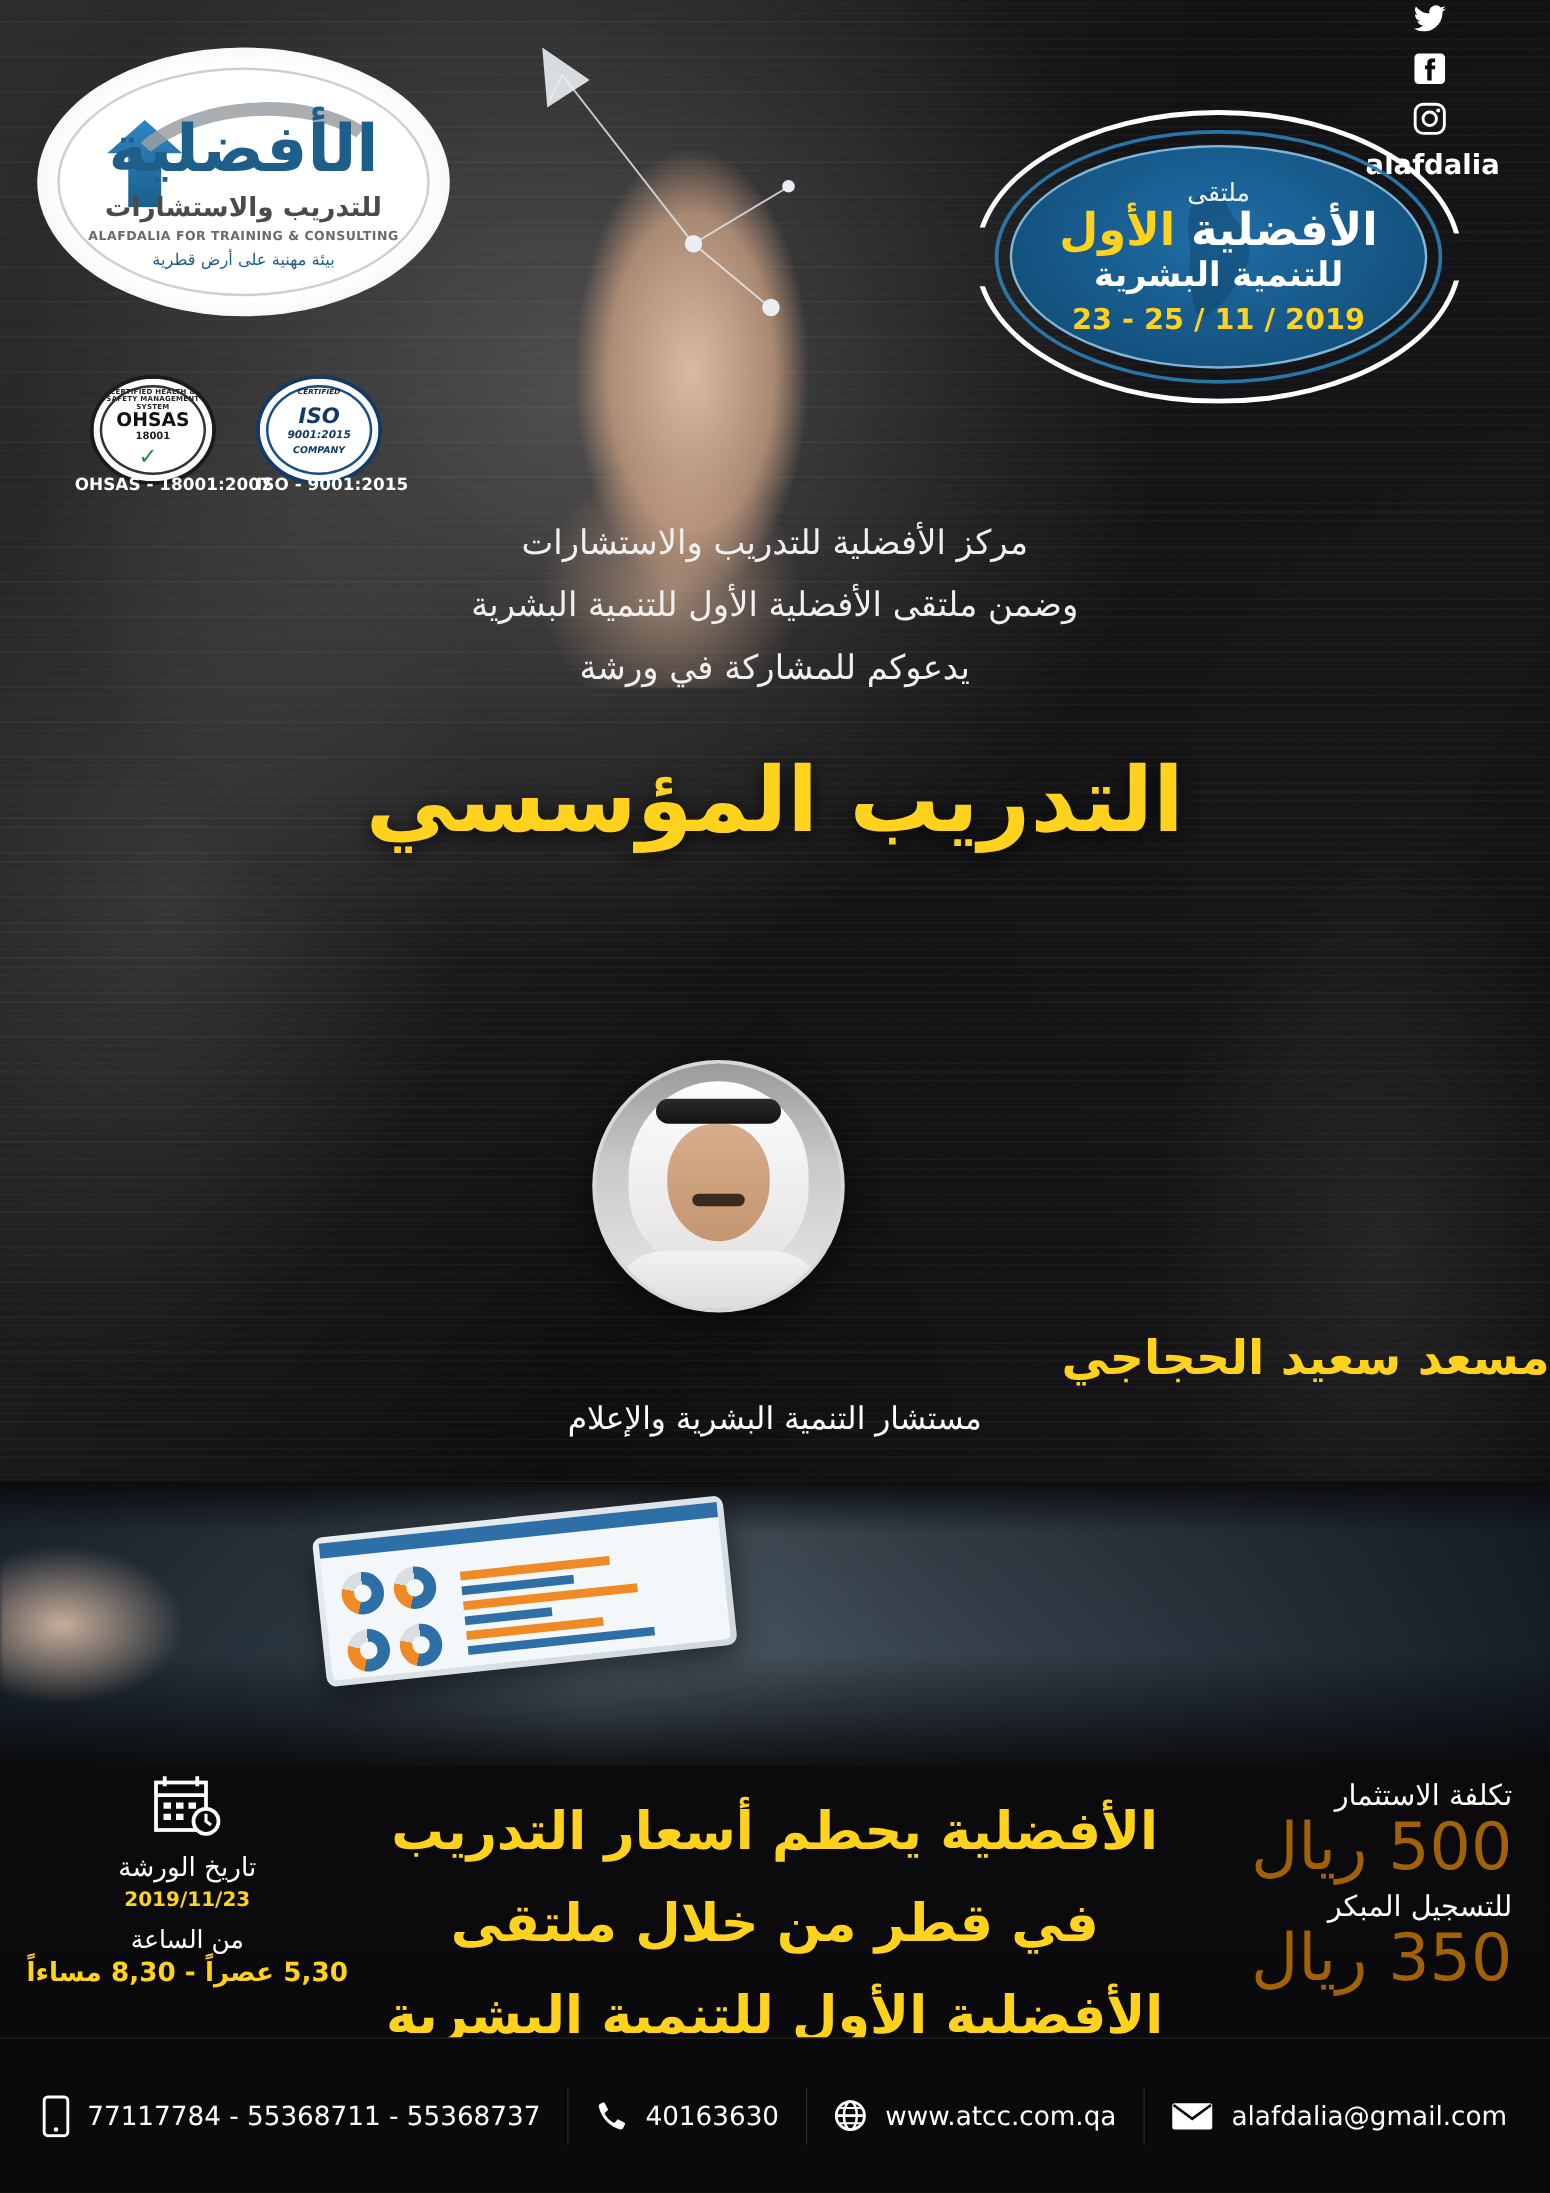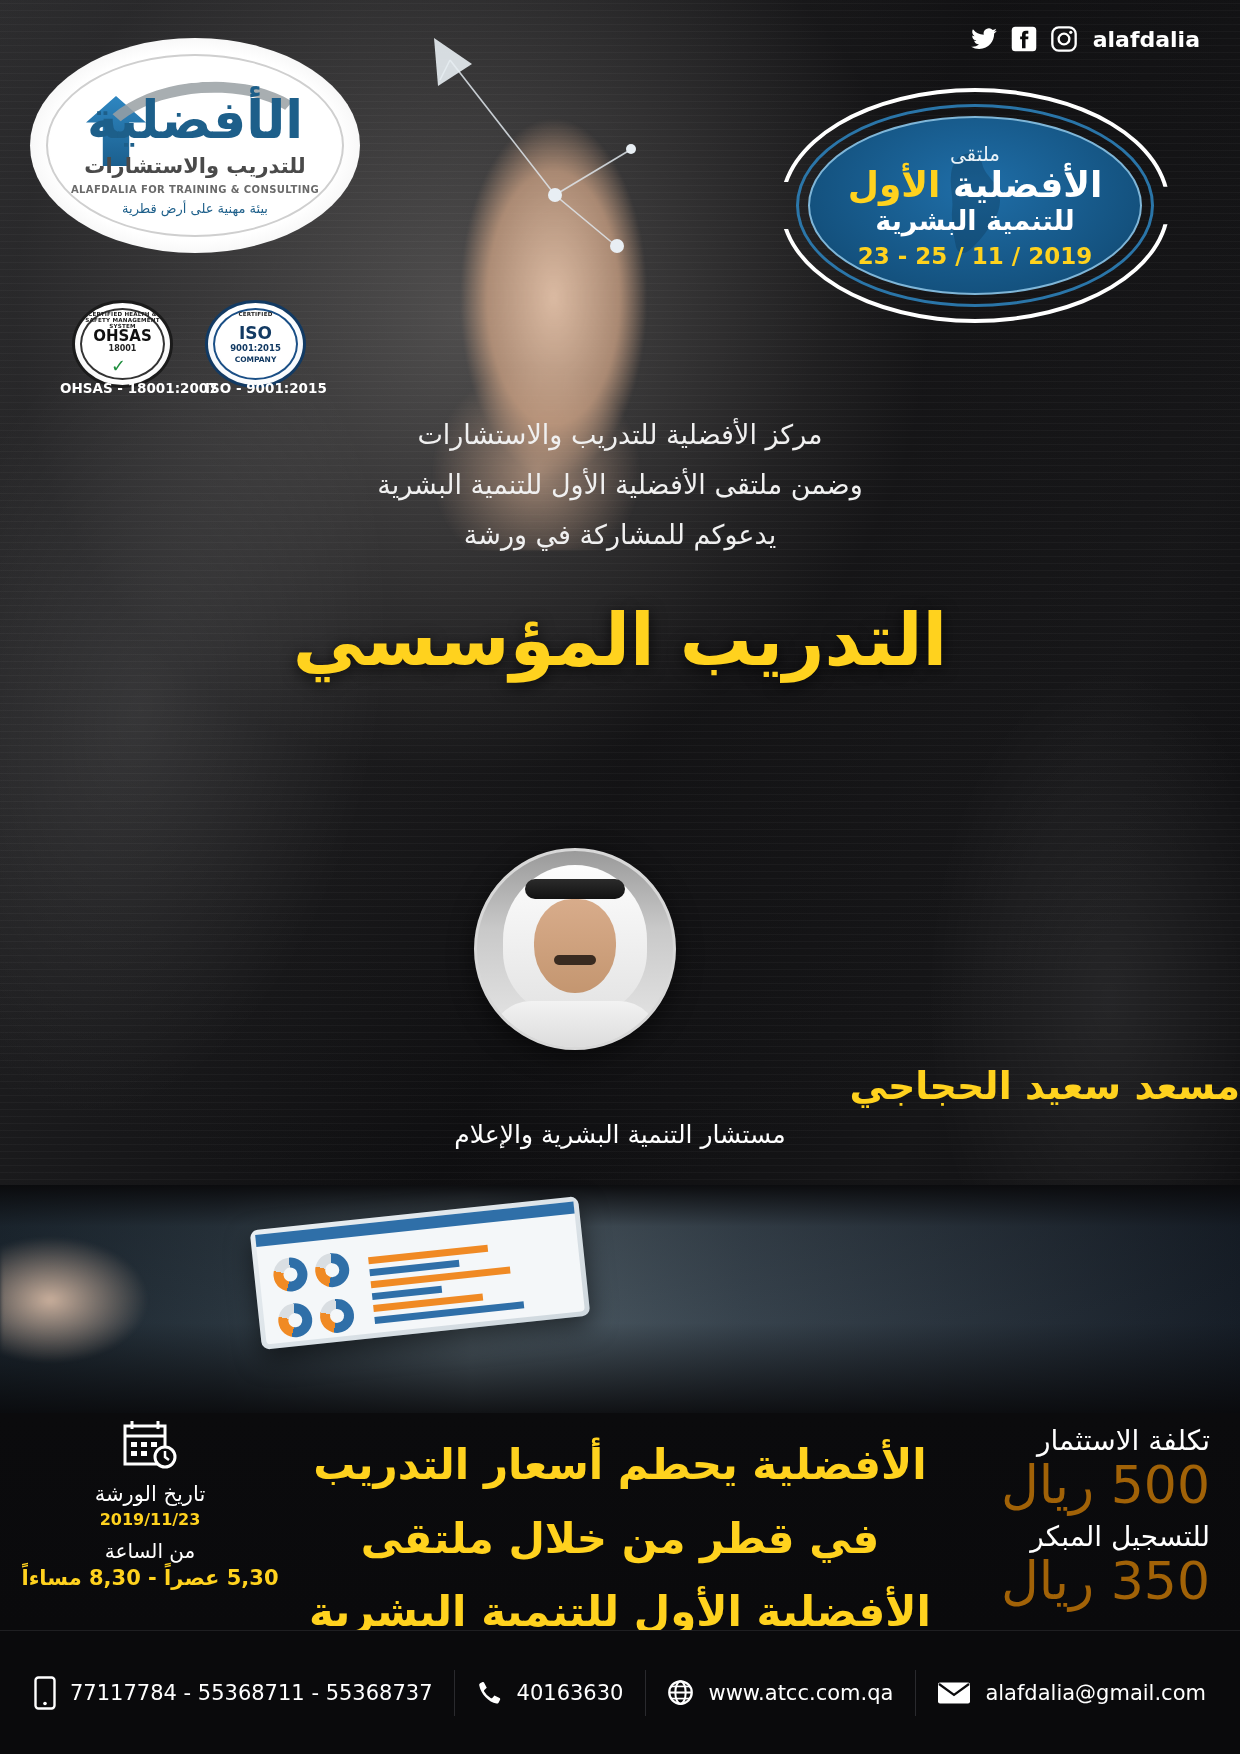--- a/index.html
+++ b/index.html
@@ -94,36 +94,36 @@
 
   
   .cert{position:absolute;top:300px;}
   .cert.ohsas{left:72px;}
   .cert.iso{left:205px;}
   .badge{
     width:95px;height:82px;border-radius:50%;
     background:radial-gradient(circle at 50% 45%, #ffffff 62%, #e4e4e4 100%);
     border:3px solid #1b1b1b;position:relative;overflow:hidden;
   }
-  .badge.blue{background:radial-gradient(circle at 50% 45%, #ffffff 58%, #dfe8f2 100%);border-color:#123a63;}
+  .badge.blue{background:radial-gradient(circle at 50% 45%, #ffffff 58%, #dfe8f2 100%);border-color:#123a63;font-style:italic;}
   .badge .rim{position:absolute;inset:5px;border-radius:50%;border:2px solid #333;}
   .badge.blue .rim{border-color:#1a4f86;}
   .badge .t1{position:absolute;left:0;right:0;top:24px;text-align:center;font-size:15px;font-weight:bold;color:#111;}
   .badge.blue .t1{color:#123a63;font-size:17px;top:20px;}
   .badge .t2{position:absolute;left:0;right:0;top:41px;text-align:center;font-size:8px;font-weight:bold;color:#222;}
   .badge.blue .t2{color:#123a63;font-size:8.5px;top:40px;}
   .badge .t3{position:absolute;left:0;right:0;top:52px;text-align:center;font-size:7.5px;font-weight:bold;color:#123a63;}
   .badge .tick{position:absolute;left:36px;top:52px;font-size:18px;color:#1e8e3e;font-weight:bold;}
   .badge .arc{position:absolute;left:0;right:0;top:8px;text-align:center;font-size:5.6px;font-weight:bold;color:#222;letter-spacing:.2px;}
   .cert-caption{position:absolute;top:380px;font-size:13.5px;font-weight:bold;color:#fff;}
   .cert-caption.l{left:60px;}
   .cert-caption.r{left:205px;}
 
   
-  .social{position:absolute;right:40px;top:24px;display:flex;align-items:center;gap:10px;direction:ltr;}
+  .social{position:absolute;right:40px;top:0;display:flex;align-items:center;gap:10px;direction:ltr;flex-direction:column;}
   .social .handle{font-size:22px;font-weight:bold;color:#fff;margin-left:4px;}
   .si{width:30px;height:30px;display:flex;align-items:center;justify-content:center;}
   .si svg{width:28px;height:28px;}
 
   
   .evt-wrap{position:absolute;right:70px;top:88px;width:390px;height:235px;}
   .evt-outer{
     position:absolute;inset:0;border-radius:50%;
     border:4px solid #ffffff;
     clip-path:polygon(0 0,100% 0,100% 42%,88% 42%,88% 58%,100% 58%,100% 100%,0 100%,0 60%,12% 60%,12% 40%,0 40%);
@@ -198,21 +198,21 @@
     position:absolute;left:0;right:0;top:1120px;text-align:center;
     font-size:25px;color:#ffffff;
   }
 
   
   .info-band{
     position:absolute;left:0;top:1413px;width:1240px;height:217px;
     background:linear-gradient(180deg,#0b0b0d 0%,#0a0a0c 100%);
   }
   .price-block{position:absolute;right:30px;top:1418px;width:260px;text-align:right;}
-  .price-lbl{font-size:28px;color:#ffffff;margin-top:6px;}
+  .price-lbl{font-size:23px;color:#ffffff;margin-top:6px;}
   .price-val{font-size:52px;font-weight:normal;color:#a16207;line-height:1.1;}
   .promo{
     position:absolute;left:0;right:0;top:1428px;text-align:center;
   }
   .promo div{font-size:42px;font-weight:bold;color:#ffd21e;line-height:1.75;}
   .date-block{position:absolute;left:0;top:1418px;width:300px;text-align:center;}
   .cal-icon{margin:0 auto 6px;width:56px;height:52px;}
   .date-lbl{font-size:21px;color:#fff;margin-top:2px;}
   .date-val{font-size:16px;font-weight:bold;color:#ffd21e;margin-top:4px;direction:ltr;}
   .time-lbl{font-size:20px;color:#fff;margin-top:10px;}

